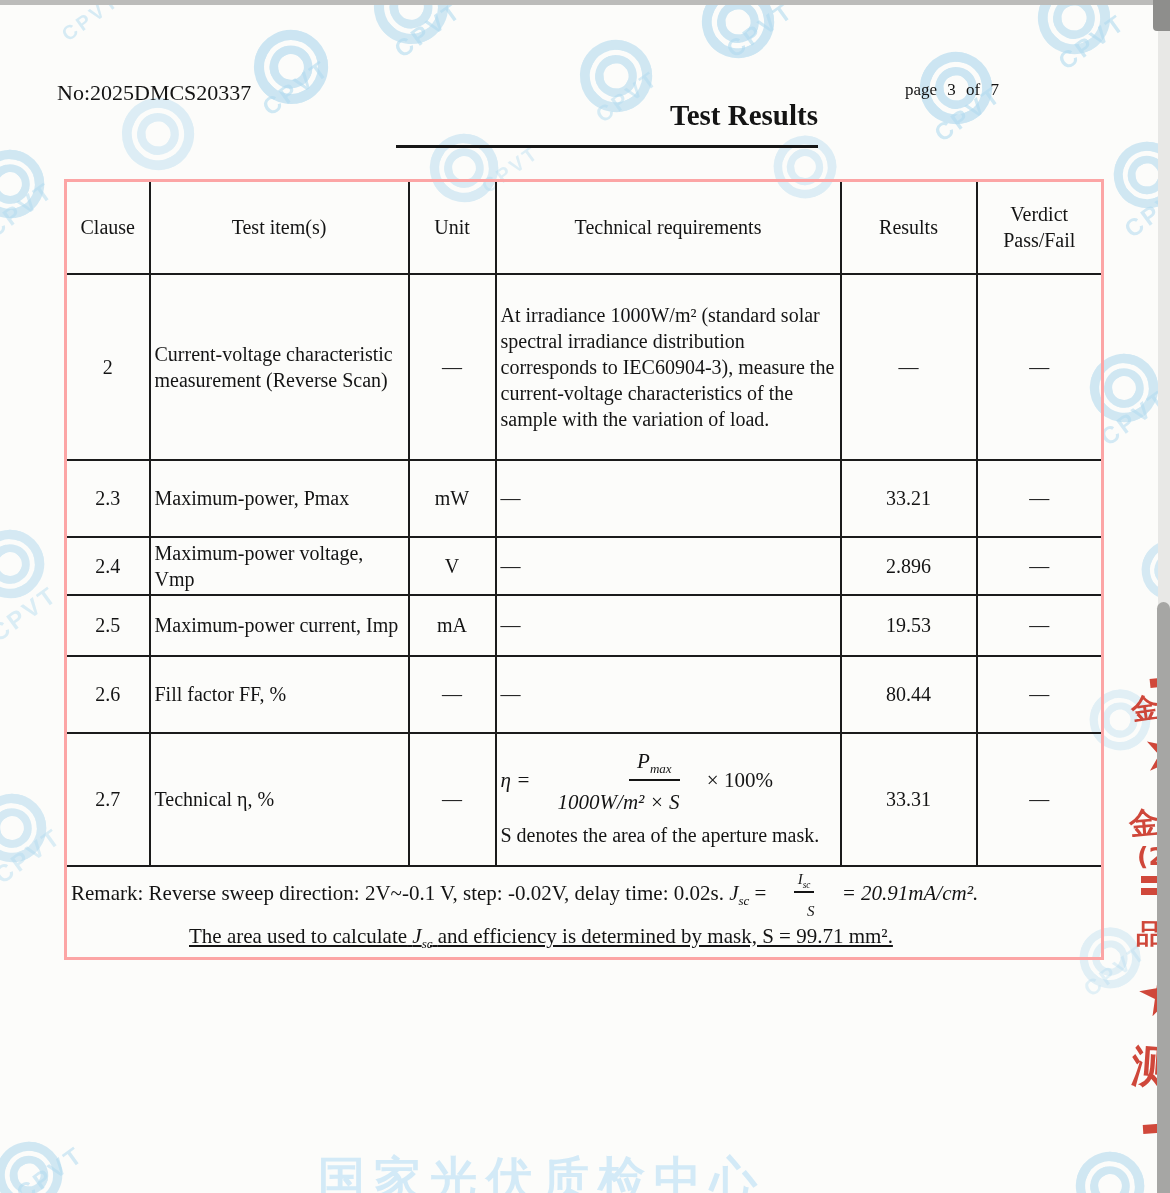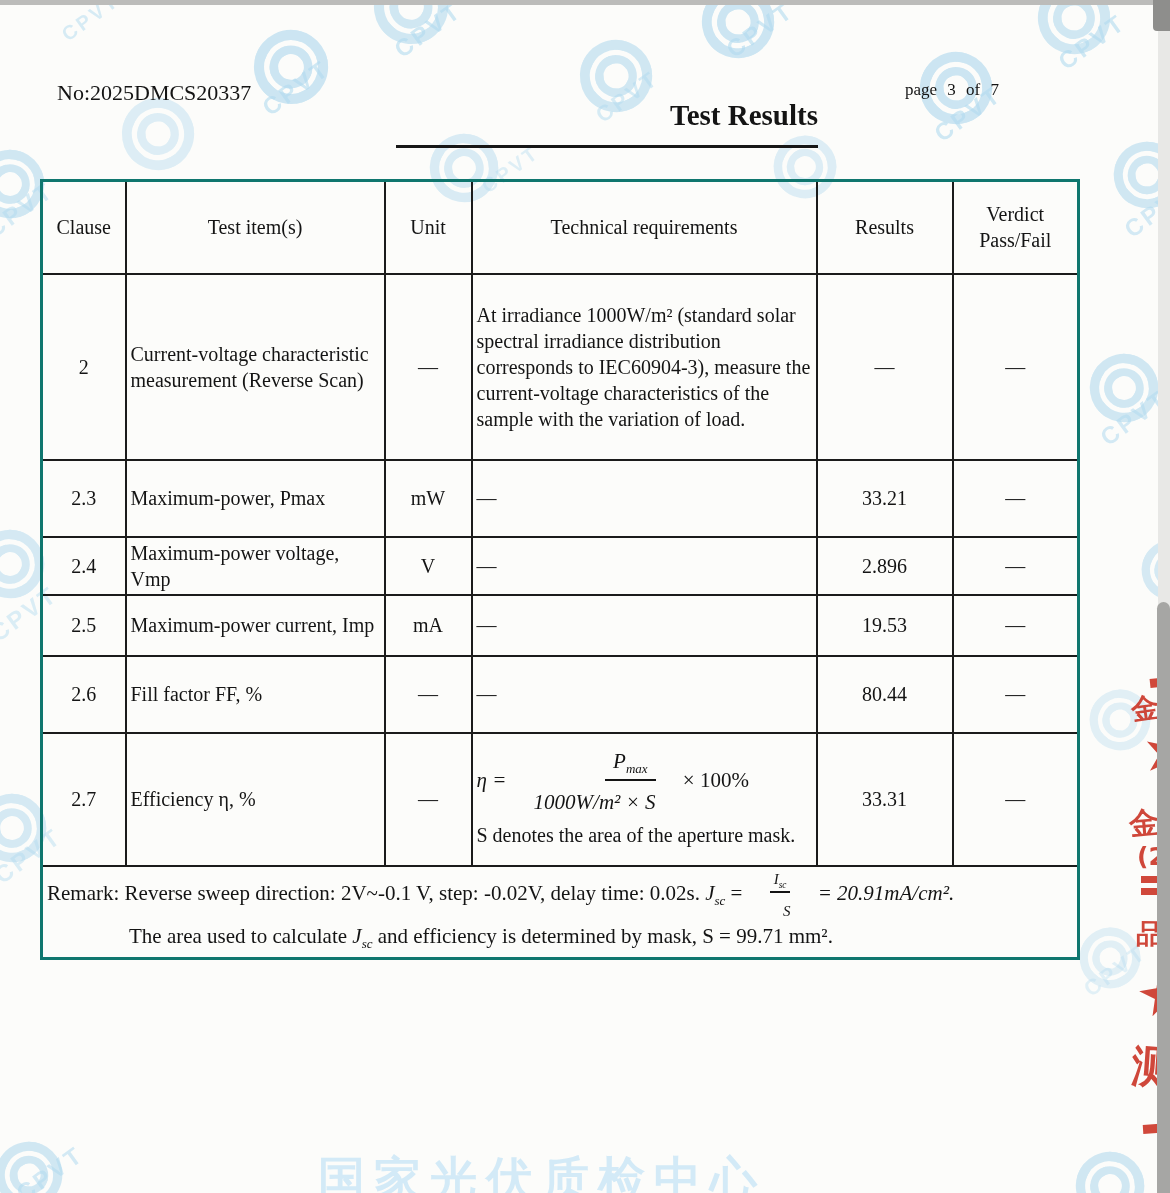--- a/index.html
+++ b/index.html
@@ -12,41 +12,41 @@
   .edge-right-track{position:absolute;right:0;top:0;width:12px;height:1193px;background:#e8e8e6;z-index:5;}
   .corner-tr{position:absolute;right:0;top:0;width:17px;height:31px;background:#8e8e8c;border-radius:0 0 0 4px;z-index:7;}
   .scroll-thumb{position:absolute;left:1157px;top:602px;width:13px;height:620px;background:#a6a6a4;border-radius:7px;z-index:8;}
 
   .doc-no{position:absolute;left:57px;top:80px;font-size:22px;z-index:3;}
   .page-no{position:absolute;left:905px;top:80px;font-size:17px;word-spacing:6px;z-index:3;}
   .title{position:absolute;left:396px;top:99px;width:422px;text-align:right;font-size:29px;font-weight:bold;z-index:3;}
   .title-underline{position:absolute;left:396px;top:145px;width:422px;height:3px;background:#171717;z-index:3;}
 
   table.results{
-    position:absolute;left:40px;top:179px;width:1037px;z-index:3;
+    position:absolute;left:64px;top:179px;width:1037px;z-index:3;
     border-collapse:collapse;table-layout:fixed;font-size:20px;
-    border:3px solid #0f766e;
+    border:3px solid #fca5a5;
   }
   .results th,.results td{border:2px solid #1b1b1b;vertical-align:middle;font-weight:normal;padding:2px 4px;line-height:1.3;}
   .results th{text-align:center;}
   .c-clause,.c-unit,.c-res,.c-ver{text-align:center;}
   .c-item{text-align:left;padding:3px 6px;}
   .c-req{text-align:left;padding:4px 8px;}
 
   .math{font-style:italic;}
   sub{font-size:0.62em;}
   .frac{display:inline-flex;flex-direction:column;align-items:flex-end;vertical-align:middle;text-align:center;margin:0 22px;}
   .frac .fnum{padding:0 8px 2px;border-bottom:2px solid #141414;line-height:1.1;}
   .frac .fden{padding-top:10px;line-height:1.1;}
   .f27{font-size:21px;}
   .note27{margin-top:8px;}
   .remark-cell{text-align:left;padding:6px 10px;font-size:21px;line-height:1.25;}
   .rfrac{font-size:15px;}
   .rfrac .fnum{border-bottom:2px solid #141414;padding:0 4px 1px;}
-  .remark-line2{margin-left:82px;margin-top:3px;}
+  .remark-line2{margin-left:118px;margin-top:3px;text-decoration:underline;}
 
   .wm-logo{position:absolute;color:#a6d4ec;z-index:1;pointer-events:none;}
   .wm-text{
     position:absolute;z-index:1;pointer-events:none;
     font-family:"Liberation Sans","DejaVu Sans",sans-serif;font-weight:bold;
     letter-spacing:3px;color:#b2dbf0;transform:rotate(-36deg);
   }
   .cn-wm{
     position:absolute;left:318px;top:1148px;z-index:2;pointer-events:none;
     font-size:47px;letter-spacing:9px;color:#d3eaf7;font-weight:bold;
@@ -217,21 +217,21 @@
   <tr style="height:77px">
     <td class="c-clause">2.6</td>
     <td class="c-item">Fill factor FF, %</td>
     <td class="c-unit">—</td>
     <td class="c-req">—</td>
     <td class="c-res">80.44</td>
     <td class="c-ver">—</td>
   </tr>
   <tr style="height:133px">
     <td class="c-clause">2.7</td>
-    <td class="c-item">Efficiency η, %</td>
+    <td class="c-item">Technical η, %</td>
     <td class="c-unit">—</td>
     <td class="c-req">
       <div class="f27">
         <span class="math">η =</span>
         <span class="frac">
           <span class="fnum math"><span>P</span><sub class="math">max</sub></span>
           <span class="fden math">1000W/m² × S</span>
         </span>
         <span>× 100%</span>
       </div>

